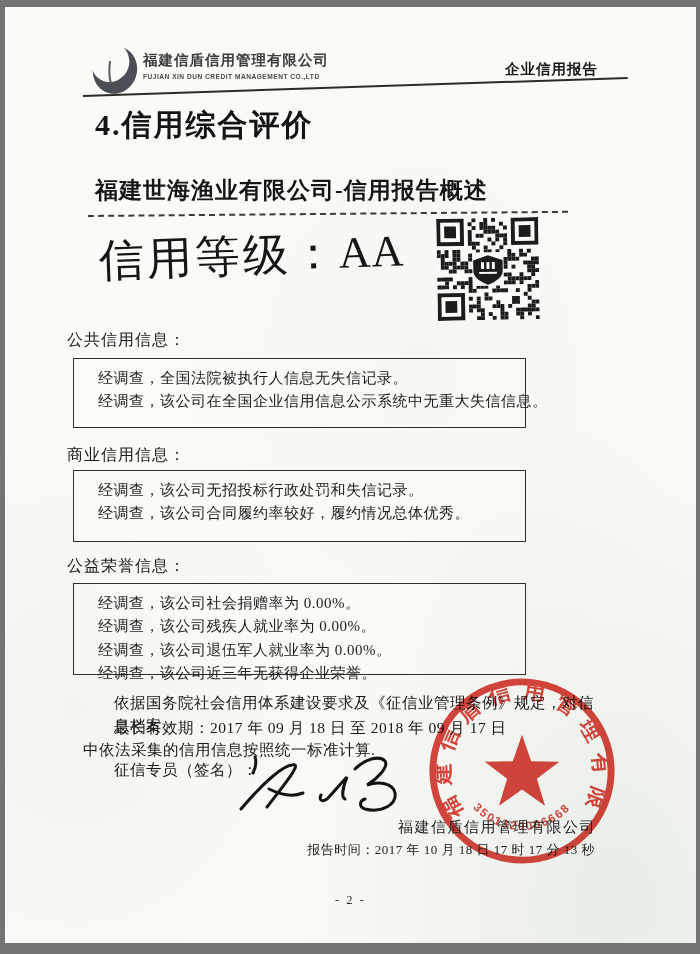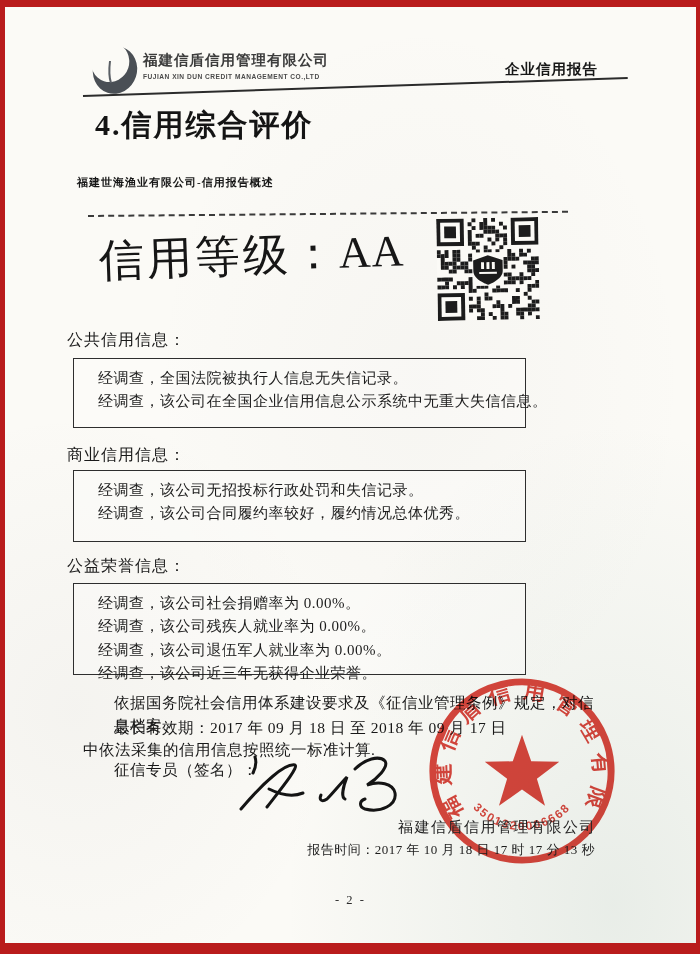--- a/index.html
+++ b/index.html
@@ -1,40 +1,40 @@
 <!DOCTYPE html>
 <html><head>
 <meta charset="utf-8">
 <style>
   * { margin:0; padding:0; box-sizing:border-box; }
   html,body { width:700px; height:954px; }
   body { font-family:"Liberation Serif","DejaVu Serif",serif; color:#1d1d1d; }
 
-  .page { position:relative; width:700px; height:954px; background:#b91c1c; overflow:hidden; }
+  .page { position:relative; width:700px; height:954px; background:#737373; overflow:hidden; }
   .paper {
     position:absolute; left:5px; top:7px; right:4px; bottom:11px;
     background:
       radial-gradient(ellipse at 88% 96%, rgba(120,160,145,.14), transparent 38%),
       radial-gradient(ellipse at 10% 75%, rgba(120,120,120,.05), transparent 30%),
       radial-gradient(ellipse at 60% 40%, rgba(160,160,160,.05), transparent 45%),
       #fbfaf6;
     overflow:hidden;
   }
 
   
   .logo-icon { position:absolute; left:85px; top:36px; width:50px; height:54px; }
   .logo-text { position:absolute; left:138px; top:44px; }
   .logo-cn { font-family:"Liberation Sans","DejaVu Sans",sans-serif; font-weight:bold; font-size:14.5px; letter-spacing:1px; color:#3c3c3c; }
   .logo-en { font-family:"Liberation Sans","DejaVu Sans",sans-serif; font-size:6.6px; letter-spacing:.5px; color:#4a4a4a; margin-top:3px; font-weight:bold; }
   .report-type { position:absolute; left:468px; top:53px; width:125px; text-align:right; font-weight:bold; font-size:14.5px; letter-spacing:1px; color:#171717; }
   .header-rule { position:absolute; left:78px; top:88px; width:545px; height:2px; background:#2b2b2b; transform:rotate(-1.9deg); transform-origin:left center; }
 
   
   .page-title { position:absolute; left:90px; top:98px; font-size:30px; font-weight:bold; letter-spacing:2px; color:#141414; }
-  .overview-title { position:absolute; left:72px; top:168px; font-size:11px; font-weight:bold; letter-spacing:1px; color:#161616; }
+  .overview-title { position:absolute; left:90px; top:168px; font-size:23px; font-weight:bold; letter-spacing:1px; color:#161616; }
   .dashed-rule { position:absolute; left:83px; top:208px; width:480px; border-top:2px dashed #3a3a3a; transform:rotate(-0.5deg); transform-origin:left center; }
 
   
   .rating-row { position:absolute; left:95px; top:224px; font-size:45px; letter-spacing:3px; color:#161616; transform:rotate(-2deg); transform-origin:left bottom; white-space:nowrap; }
   .rating-row .val { font-size:44px; letter-spacing:1px; }
   .qr-wrap { position:absolute; left:432px; top:211px; width:102px; height:102px; transform:rotate(-1deg); }
 
   
   .sec-head { position:absolute; left:62px; font-size:16px; letter-spacing:1px; color:#1a1a1a; }
   .sec-box { position:absolute; left:68px; width:453px; border:1.5px solid #2e2e2e; background:rgba(255,255,255,.25); padding:8px 10px 6px 24px; }

